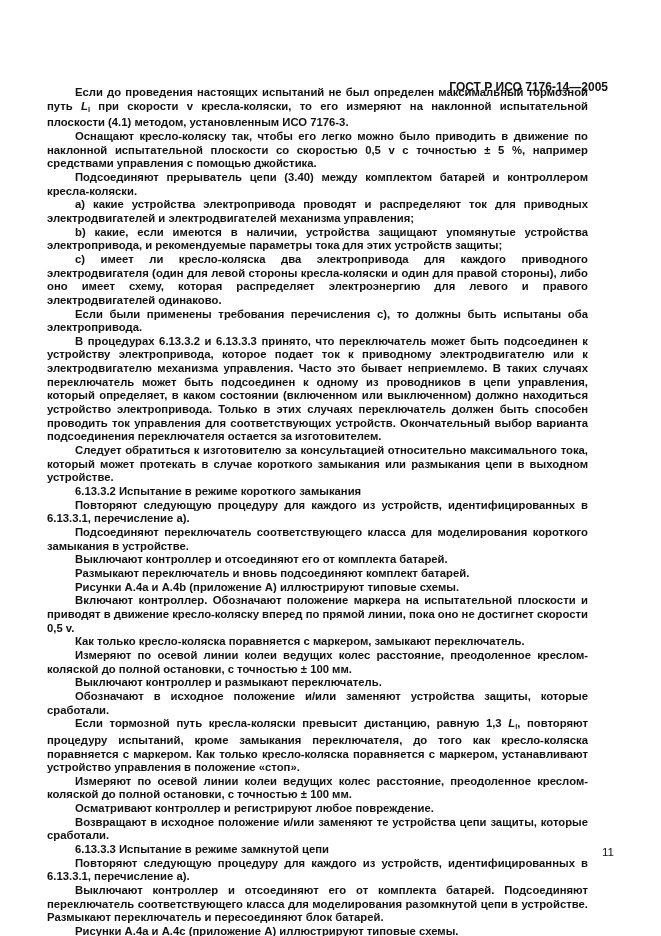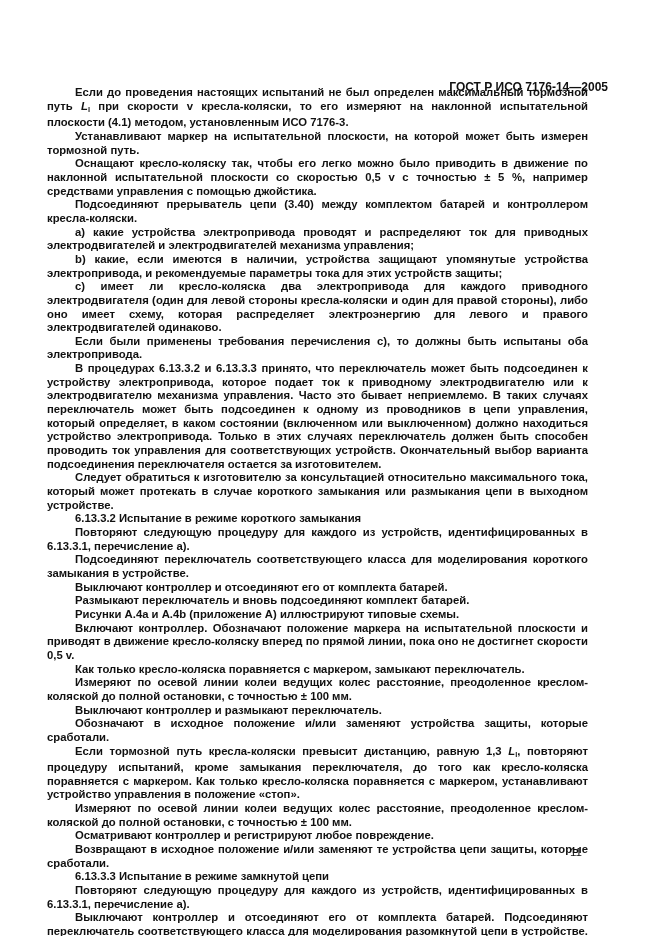--- a/index.html
+++ b/index.html
@@ -3,32 +3,31 @@
 <meta charset="utf-8">
 <style>
   html, body { margin: 0; padding: 0; background: #ffffff; }
   body { width: 661px; height: 936px; position: relative; overflow: hidden;
          font-family: "Liberation Sans", sans-serif; color: #111; }
   .header { position: absolute; top: 63px; right: 53px; font-weight: bold; font-size: 12px;
             letter-spacing: 0; margin-top: 17px; }
   .content { position: absolute; top: 86px; left: 47px; width: 541px;
              font-size: 11.3px; line-height: 13.65px; text-align: justify; }
   .content p { margin: 0; text-indent: 28px; font-weight: bold; }
-  .page-num { position: absolute; top: 846px; left: 570px; font-size: 11.5px; }
+  .page-num { position: absolute; top: 846px; left: 602px; font-size: 11.5px; }
   .sub { font-size: 7.5px; vertical-align: -2px; }
   i { font-style: italic; }
 </style>
 </head>
 <body>
 
 <div class="header">ГОСТ Р ИСО 7176-14—2005</div>
 
 <div class="content">
   <p><span>Если до проведения настоящих испытаний не был определен максимальный тормозной путь </span><i>L</i><span class="sub">l</span><span> при скорости  v  кресла-коляски, то его измеряют на наклонной испытательной плоскости (4.1) методом, установленным ИСО 7176-3.</span></p>
-  <p>Устанавливают маркер на испытательной плоскости, на которой может быть измерен тормозной путь.</p>
   <p>Оснащают кресло-коляску так, чтобы его легко можно было приводить в движение по наклонной испытательной плоскости со скоростью 0,5 v с точностью ± 5 %, например средствами управления с помощью джойстика.</p>
   <p>Подсоединяют прерыватель цепи (3.40) между комплектом батарей и контроллером кресла-коляски.</p>
   <p>a)  какие устройства электропривода проводят и распределяют ток для приводных электродвигателей и электродвигателей механизма управления;</p>
   <p>b)  какие, если имеются в наличии, устройства защищают упомянутые устройства электропривода, и рекомендуемые параметры тока для этих устройств защиты;</p>
   <p>c)  имеет ли кресло-коляска два электропривода для каждого приводного электродвигателя (один для левой стороны кресла-коляски и один для правой стороны), либо оно имеет схему, которая распределяет электроэнергию для левого и правого электродвигателей одинаково.</p>
   <p>Если были применены требования перечисления с), то должны быть испытаны оба электропривода.</p>
   <p>В процедурах 6.13.3.2 и 6.13.3.3 принято, что переключатель может быть подсоединен к устройству электропривода, которое подает ток к приводному электродвигателю или к электродвигателю механизма управления. Часто это бывает неприемлемо. В таких случаях переключатель может быть подсоединен к одному из проводников в цепи управления, который определяет, в каком состоянии (включенном или выключенном) должно находиться устройство электропривода. Только в этих случаях переключатель должен быть способен проводить ток управления для соответствующих устройств. Окончательный выбор варианта подсоединения переключателя остается за изготовителем.</p>
   <p>Следует обратиться к изготовителю за консультацией относительно максимального тока, который может протекать в случае короткого замыкания или размыкания цепи в выходном устройстве.</p>
   <p>6.13.3.2  Испытание в режиме короткого замыкания</p>
   <p>Повторяют следующую процедуру для каждого из устройств, идентифицированных в 6.13.3.1, перечисление а).</p>

